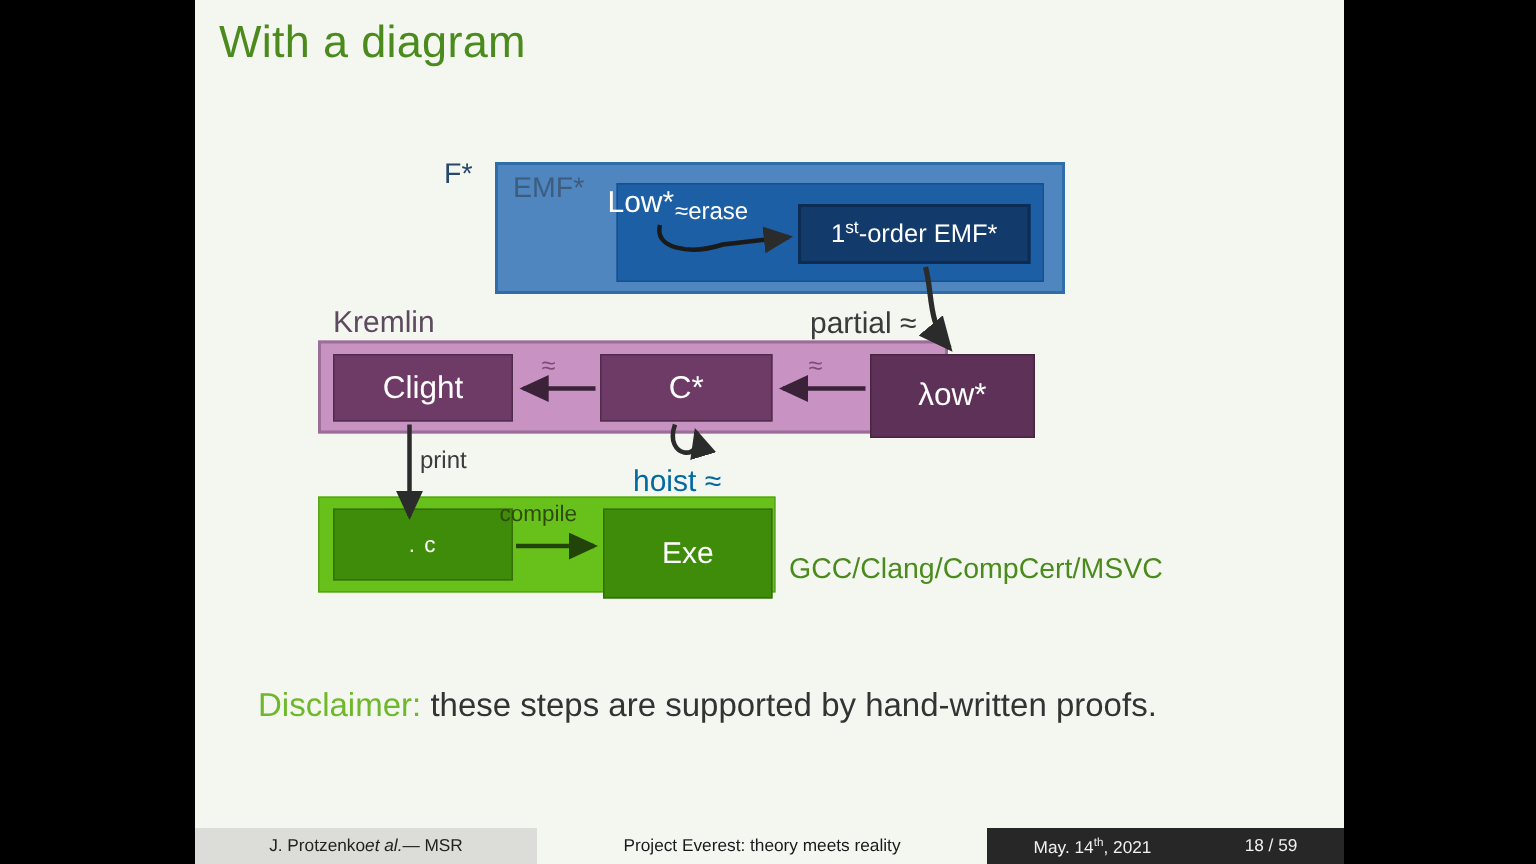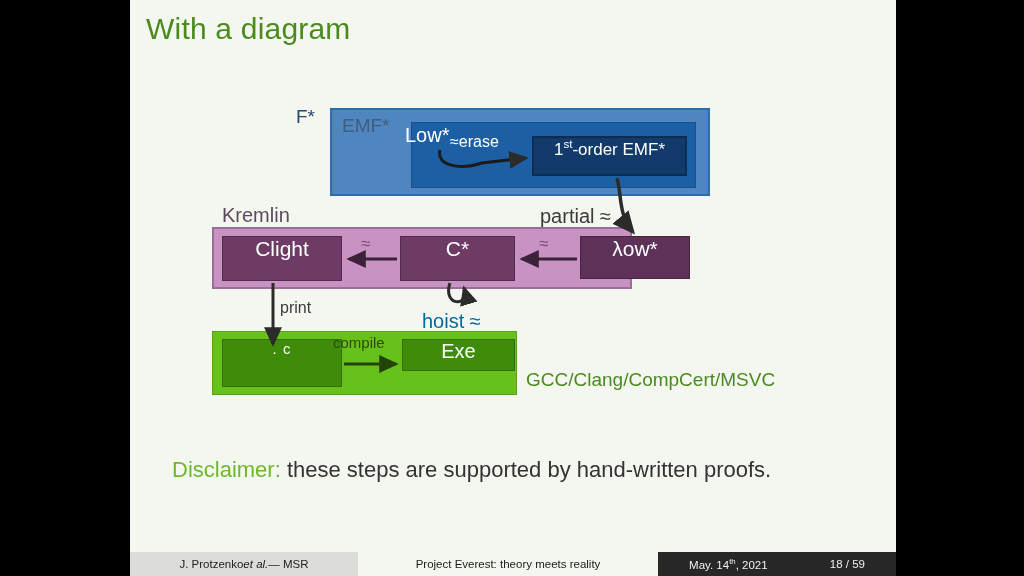--- a/index.html
+++ b/index.html
@@ -44,20 +44,21 @@
 
   
   .band {
     position: absolute;
     box-sizing: border-box;
   }
   .node {
     position: absolute;
     box-sizing: border-box;
     display: flex;
+    align-items: center;
     justify-content: center;
     color: #ffffff;
     white-space: nowrap;
   }
   .caption {
     position: absolute;
     white-space: nowrap;
   }
 
   
@@ -142,21 +143,21 @@
     width: 115px;
     height: 45px;
     background: #6e3a66;
     border: 1px solid #512b4c;
     font-size: 21px;
   }
   #lowstar-box {
     left: 450px;
     top: 236px;
     width: 110px;
-    height: 43px;
+    height: 56px;
     background: #5e3158;
     border: 1px solid #47263f;
     font-size: 21px;
   }
   #partial-label {
     left: 410px;
     top: 205px;
     font-size: 20px;
     color: #3b3b3b;
   }
@@ -195,21 +196,21 @@
     height: 48px;
     background: #3f8c0b;
     border: 1px solid #346f09;
     font-size: 15px;
     letter-spacing: 1px;
   }
   #exe-box {
     left: 272px;
     top: 339px;
     width: 113px;
-    height: 32px;
+    height: 60px;
     background: #3f8c0b;
     border: 1px solid #346f09;
     font-size: 20px;
   }
   #compile-label {
     left: 203px;
     top: 334px;
     font-size: 15px;
     color: #2e4b10;
   }

